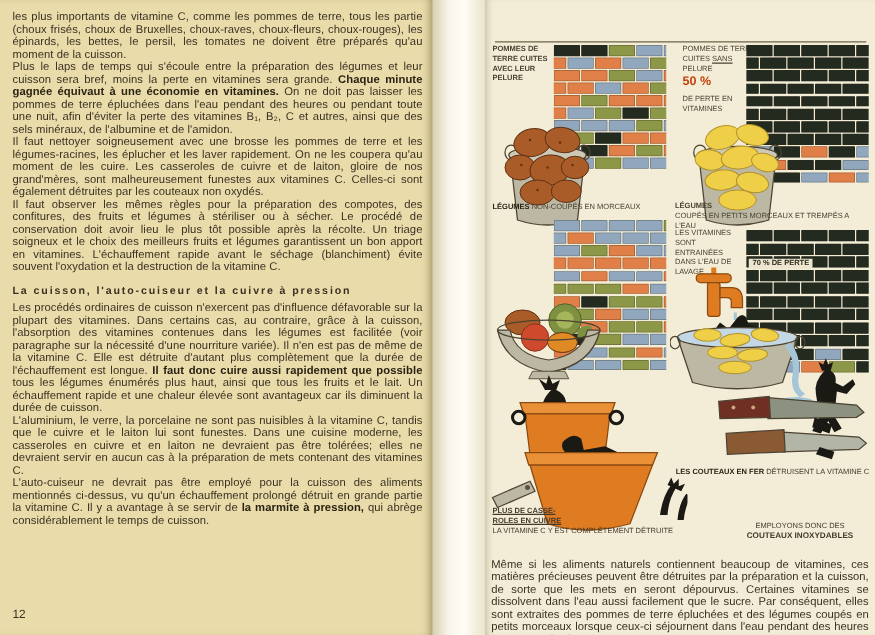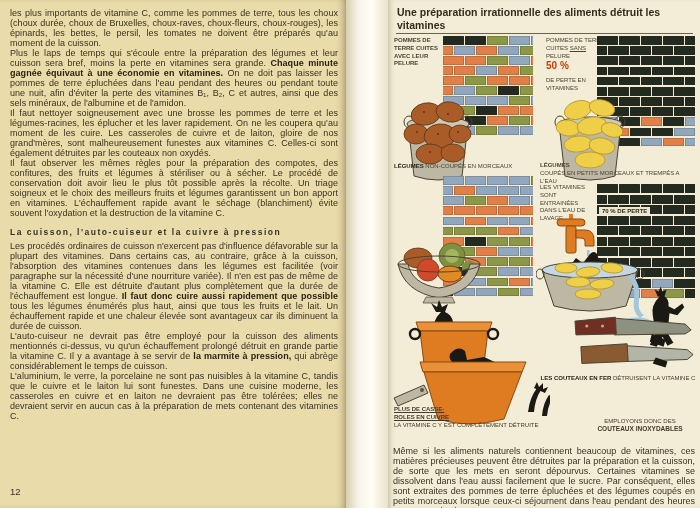--- a/index.html
+++ b/index.html
@@ -42,35 +42,34 @@
   .s-brown{stroke:#5f3212;stroke-width:.8;} .s-yell{stroke:#b2922a;stroke-width:.8;}
   .s-copperD{stroke:#8a4a10;stroke-width:1;} .s-black2{stroke:#1a1913;stroke-width:2.4;}
   .s-greenD{stroke:#55622a;stroke-width:.8;} .s-redD{stroke:#8d2e1a;stroke-width:.8;}
 </style>
 </head>
 <body>
 
 <div class="spread">
 
   <div class="page page-left">
-    <p class="para"><span>les plus importants de vitamine C, comme les pommes de terre, tous les choux (choux durée, choux de Bruxelles, choux-raves, choux-fleurs, choux-rouges), les épinards, les bettes, le persil, les tomates ne doivent être préparés qu'au moment de la cuisson.</span></p>
+    <p class="para"><span>les plus importants de vitamine C, comme les pommes de terre, tous les partie (choux frisés, choux de Bruxelles, choux-raves, choux-fleurs, choux-rouges), les épinards, les bettes, le persil, les tomates ne doivent être préparés qu'au moment de la cuisson.</span></p>
     <p class="para"><span>Plus le laps de temps qui s'écoule entre la préparation des légumes et leur cuisson sera bref, moins la perte en vitamines sera grande. </span><span class="rb">Chaque minute gagnée équivaut à une économie en vitamines.</span><span> On ne doit pas laisser les pommes de terre épluchées dans l'eau pendant des heures ou pendant toute une nuit, afin d'éviter la perte des vitamines B₁, B₂, C et autres, ainsi que des sels minéraux, de l'albumine et de l'amidon.</span></p>
     <p class="para"><span>Il faut nettoyer soigneusement avec une brosse les pommes de terre et les légumes-racines, les éplucher et les laver rapidement. On ne les coupera qu'au moment de les cuire. Les casseroles de cuivre et de laiton, gloire de nos grand'mères, sont malheureusement funestes aux vitamines C. Celles-ci sont également détruites par les couteaux non oxydés.</span></p>
     <p class="para"><span>Il faut observer les mêmes règles pour la préparation des compotes, des confitures, des fruits et légumes à stériliser ou à sécher. Le procédé de conservation doit avoir lieu le plus tôt possible après la récolte. Un triage soigneux et le choix des meilleurs fruits et légumes garantissent un bon apport en vitamines. L'échauffement rapide avant le séchage (blanchiment) évite souvent l'oxydation et la destruction de la vitamine C.</span></p>
     <h2 class="section-heading">La cuisson, l'auto-cuiseur et la cuivre à pression</h2>
     <p class="para"><span>Les procédés ordinaires de cuisson n'exercent pas d'influence défavorable sur la plupart des vitamines. Dans certains cas, au contraire, grâce à la cuisson, l'absorption des vitamines contenues dans les légumes est facilitée (voir paragraphe sur la nécessité d'une nourriture variée). Il n'en est pas de même de la vitamine C. Elle est détruite d'autant plus complètement que la durée de l'échauffement est longue. </span><span class="rb">Il faut donc cuire aussi rapidement que possible</span><span> tous les légumes énumérés plus haut, ainsi que tous les fruits et le lait. Un échauffement rapide et une chaleur élevée sont avantageux car ils diminuent la durée de cuisson.</span></p>
+    <p class="para"><span>L'aluminium, le verre, la porcelaine ne sont pas nuisibles à la vitamine C, tandis que le cuivre et le laiton lui sont funestes. Dans une cuisine moderne, les casseroles en cuivre et en laiton ne devraient pas être tolérées; elles ne devraient servir en aucun cas à la préparation de mets contenant des vitamines C.</span></p>
     <p class="para"><span>L'auto-cuiseur ne devrait pas être employé pour la cuisson des aliments mentionnés ci-dessus, vu qu'un échauffement prolongé détruit en grande partie la vitamine C. Il y a avantage à se servir de </span><span class="rb">la marmite à pression,</span><span> qui abrège considérablement le temps de cuisson.</span></p>
-    <p class="para"><span>L'aluminium, le verre, la porcelaine ne sont pas nuisibles à la vitamine C, tandis que le cuivre et le laiton lui sont funestes. Dans une cuisine moderne, les casseroles en cuivre et en laiton ne devraient pas être tolérées; elles ne devraient servir en aucun cas à la préparation de mets contenant des vitamines C.</span></p>
     <div class="page-number">12</div>
   </div>
 
   <div class="gutter"></div>
 
   <div class="page page-right">
-    <h1 class="rp-title">Une préparation irrationnelle des aliments détruit les vitamines</h1>
     <div class="rp-rule"></div>
 
     <div class="lbl" style="left:6px;top:37px;width:52px;">POMMES DE TERRE CUITES AVEC LEUR PELURE</div>
     <div class="wall" style="left:55px;top:36px;width:90px;height:100px;">
         <div class="brick-row" style="height: 10px;">
           <div class="brick" style="width: 20.5px; background: rgb(35, 42, 32);"></div>
           <div class="brick" style="width: 20.5px; background: rgb(35, 42, 32);"></div>
           <div class="brick" style="width: 20.5px; background: rgb(140, 151, 71);"></div>
           <div class="brick" style="width: 20.5px; background: rgb(144, 167, 189);"></div>
           <div class="brick" style="width: 20.5px; background: rgb(144, 167, 189);"></div>

